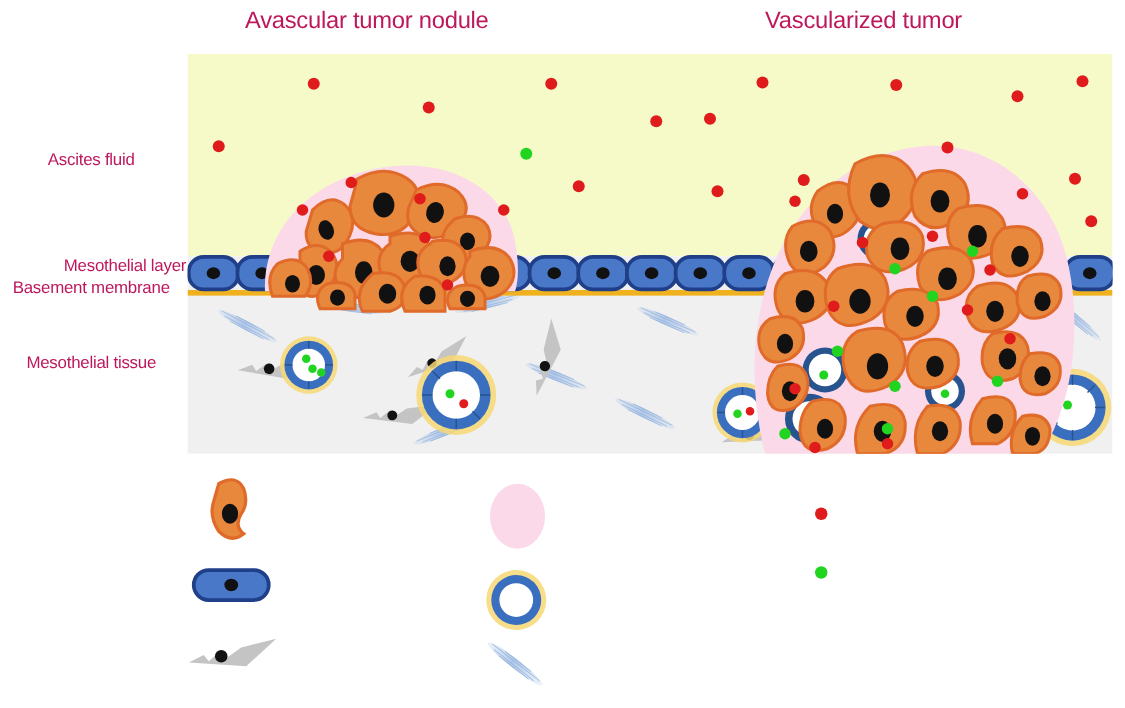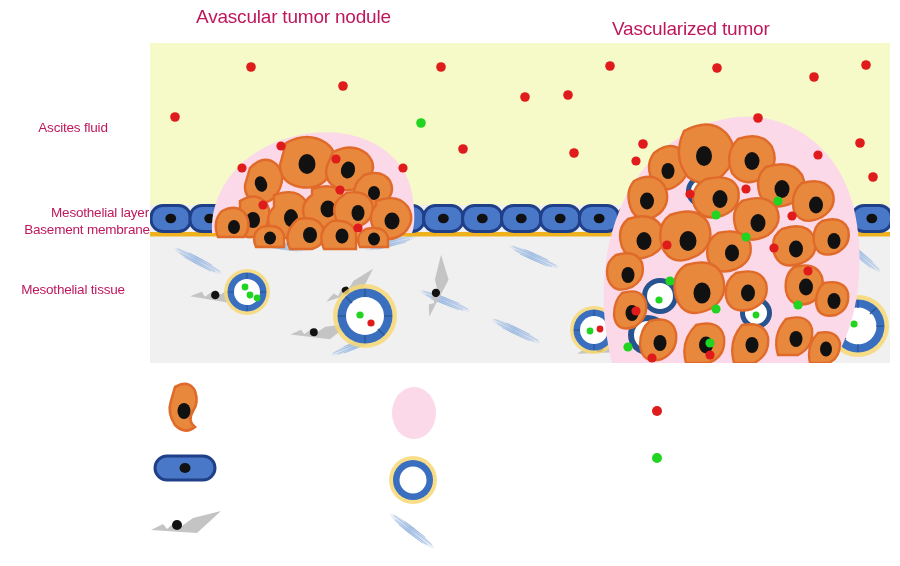--- a/index.html
+++ b/index.html
@@ -12,33 +12,33 @@
   }
   #stage{position:absolute;left:0;top:0;width:900px;height:566px;}
   .hdr{
     position:absolute;
     font-size:19px;
     color:#be185d;
     white-space:nowrap;
     letter-spacing:-0.2px;
   }
   #ttl-avascular{left:196px;top:6px;}
-  #ttl-vascular{left:612px;top:6px;margin-top:12px;}
+  #ttl-vascular{left:612px;top:6px;}
 
   .sidelbl{
     position:absolute;
     font-size:13.5px;
     color:#be185d;
     white-space:nowrap;
     text-align:center;
     letter-spacing:-0.2px;
   }
   #lbl-ascites{left:0;top:120px;width:146px;}
   #lbl-meso{left:0;top:205px;width:146px;padding-left:27px;}
-  #lbl-basement{left:0;top:222px;width:146px;margin-left:14px;}
+  #lbl-basement{left:0;top:222px;width:146px;}
   #lbl-connective{left:0;top:282px;width:146px;}
 
   #panel{position:absolute;left:150px;top:43px;width:740px;height:320px;}
   #svg-main{display:block;}
 
   #legend{position:absolute;left:0;top:376px;width:900px;height:190px;}
   .lg-icon{position:absolute;}
 </style>
 </head>
 <body>

